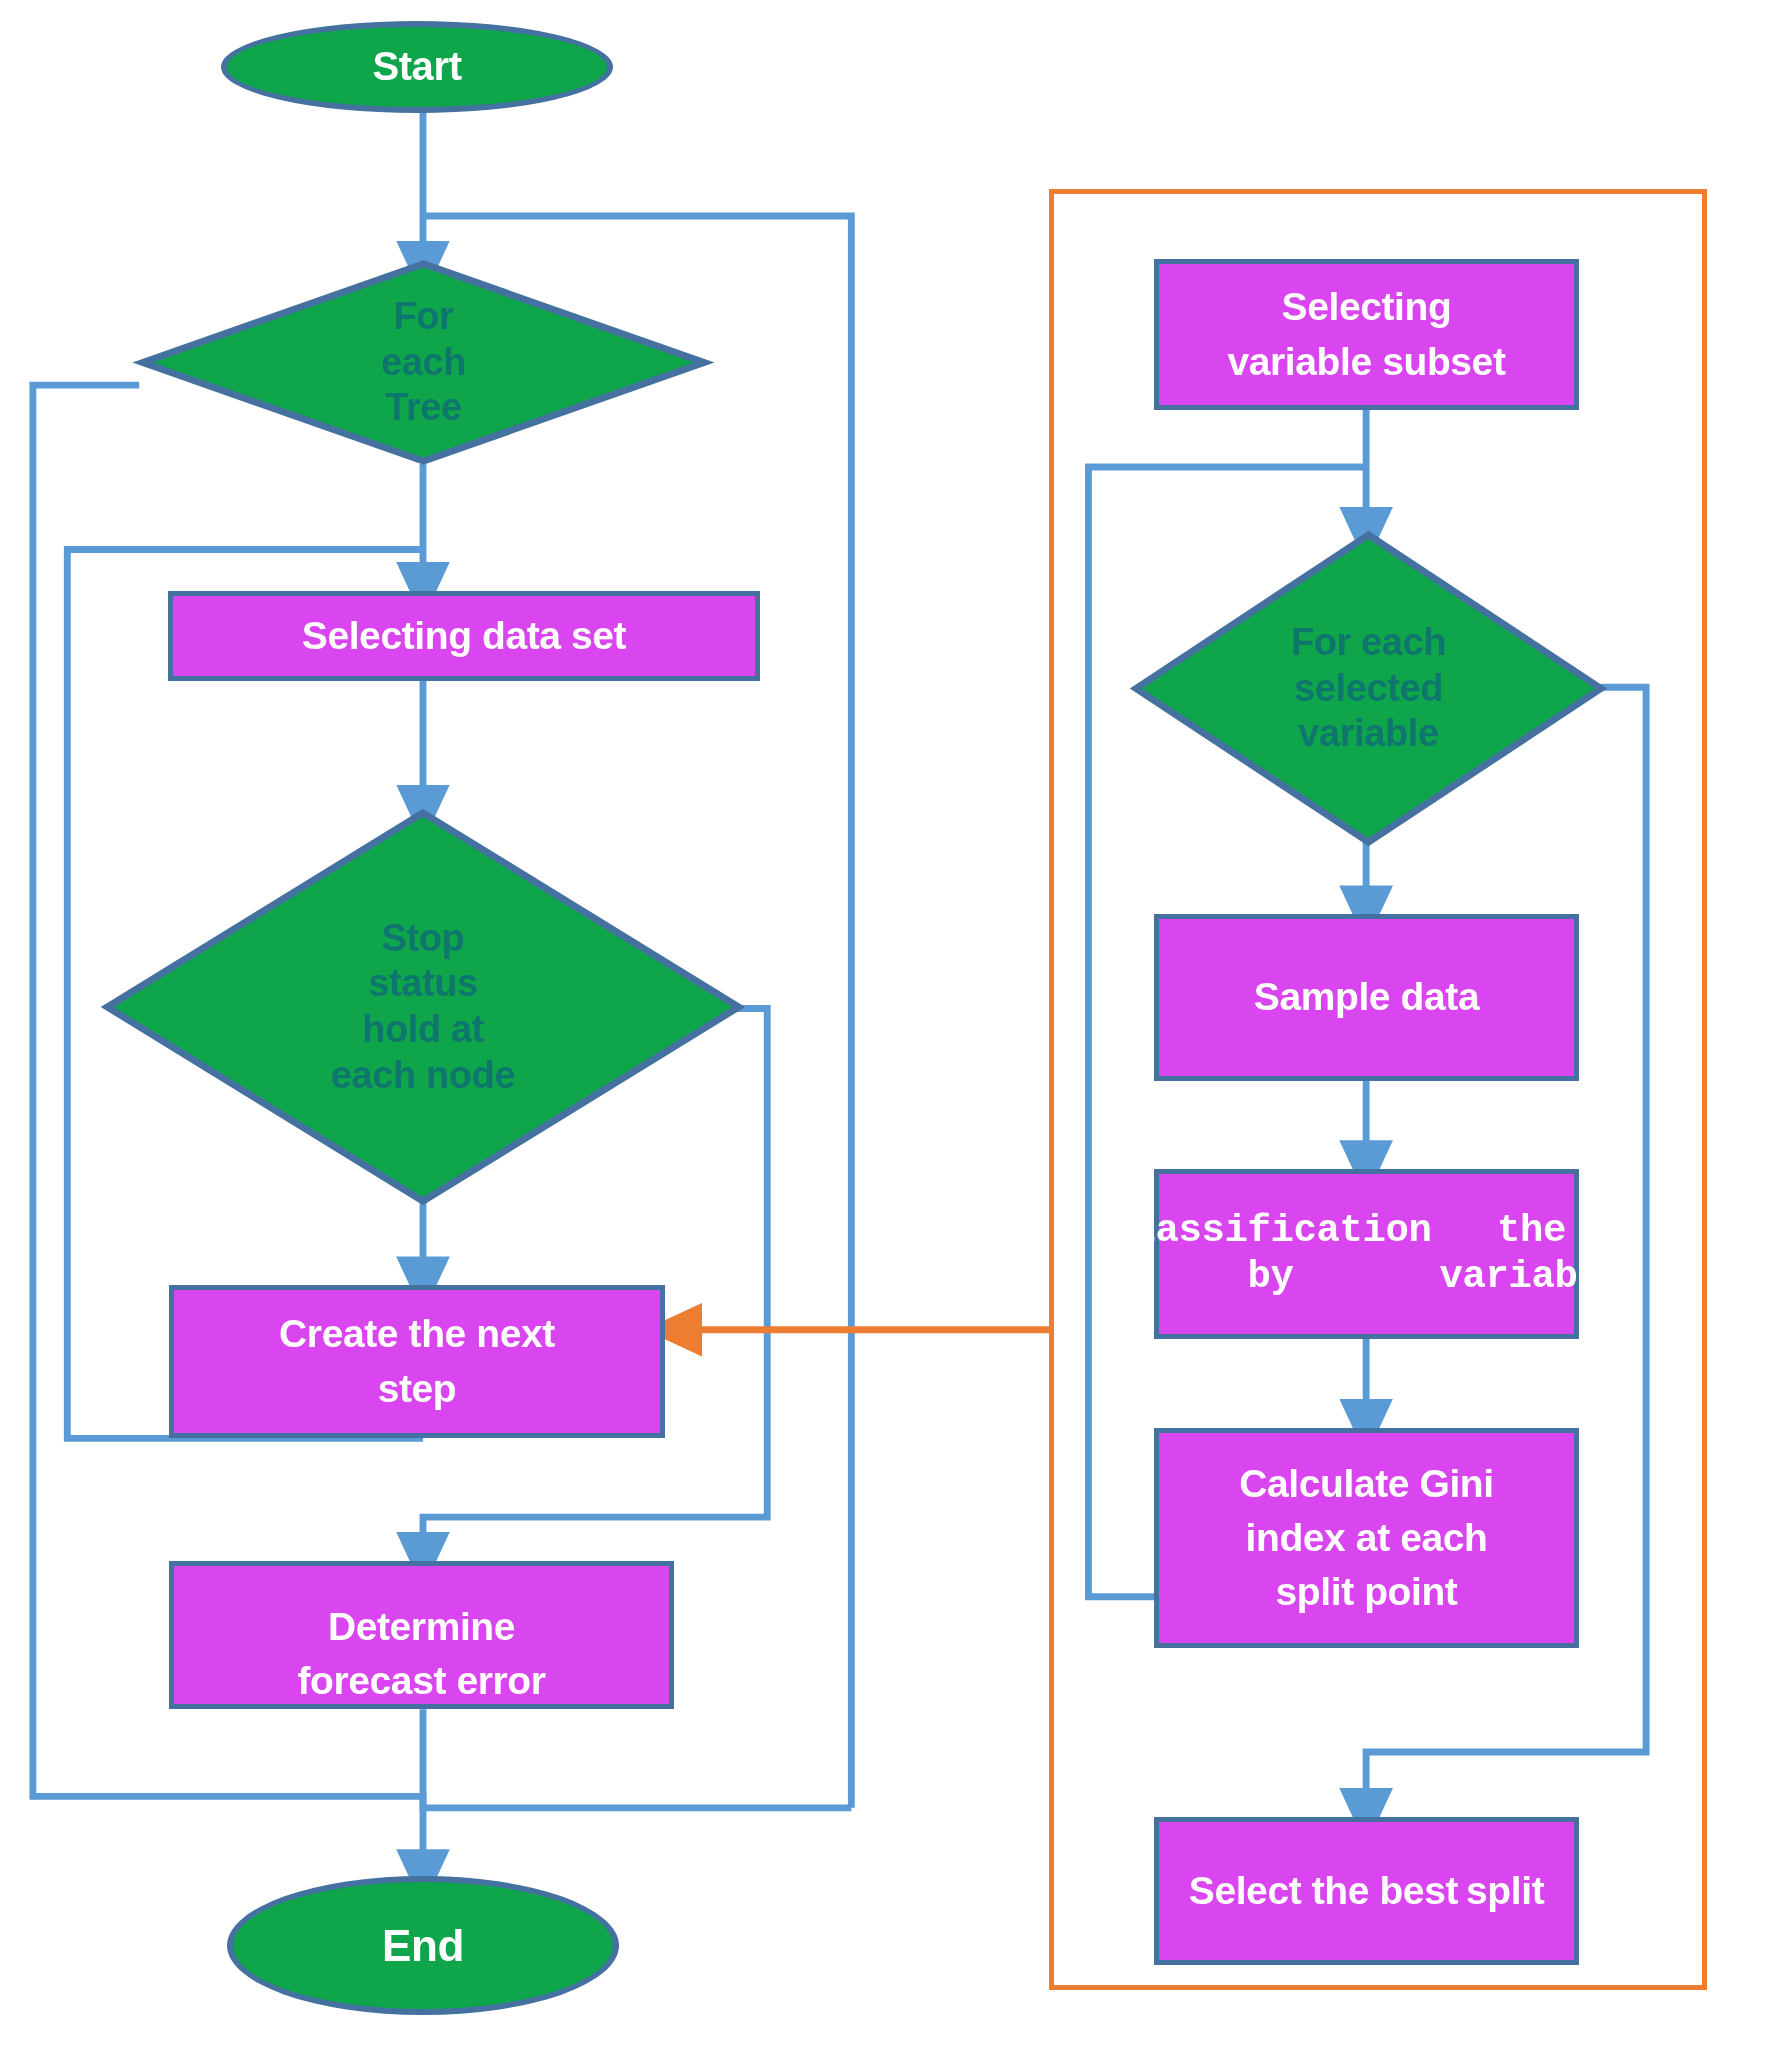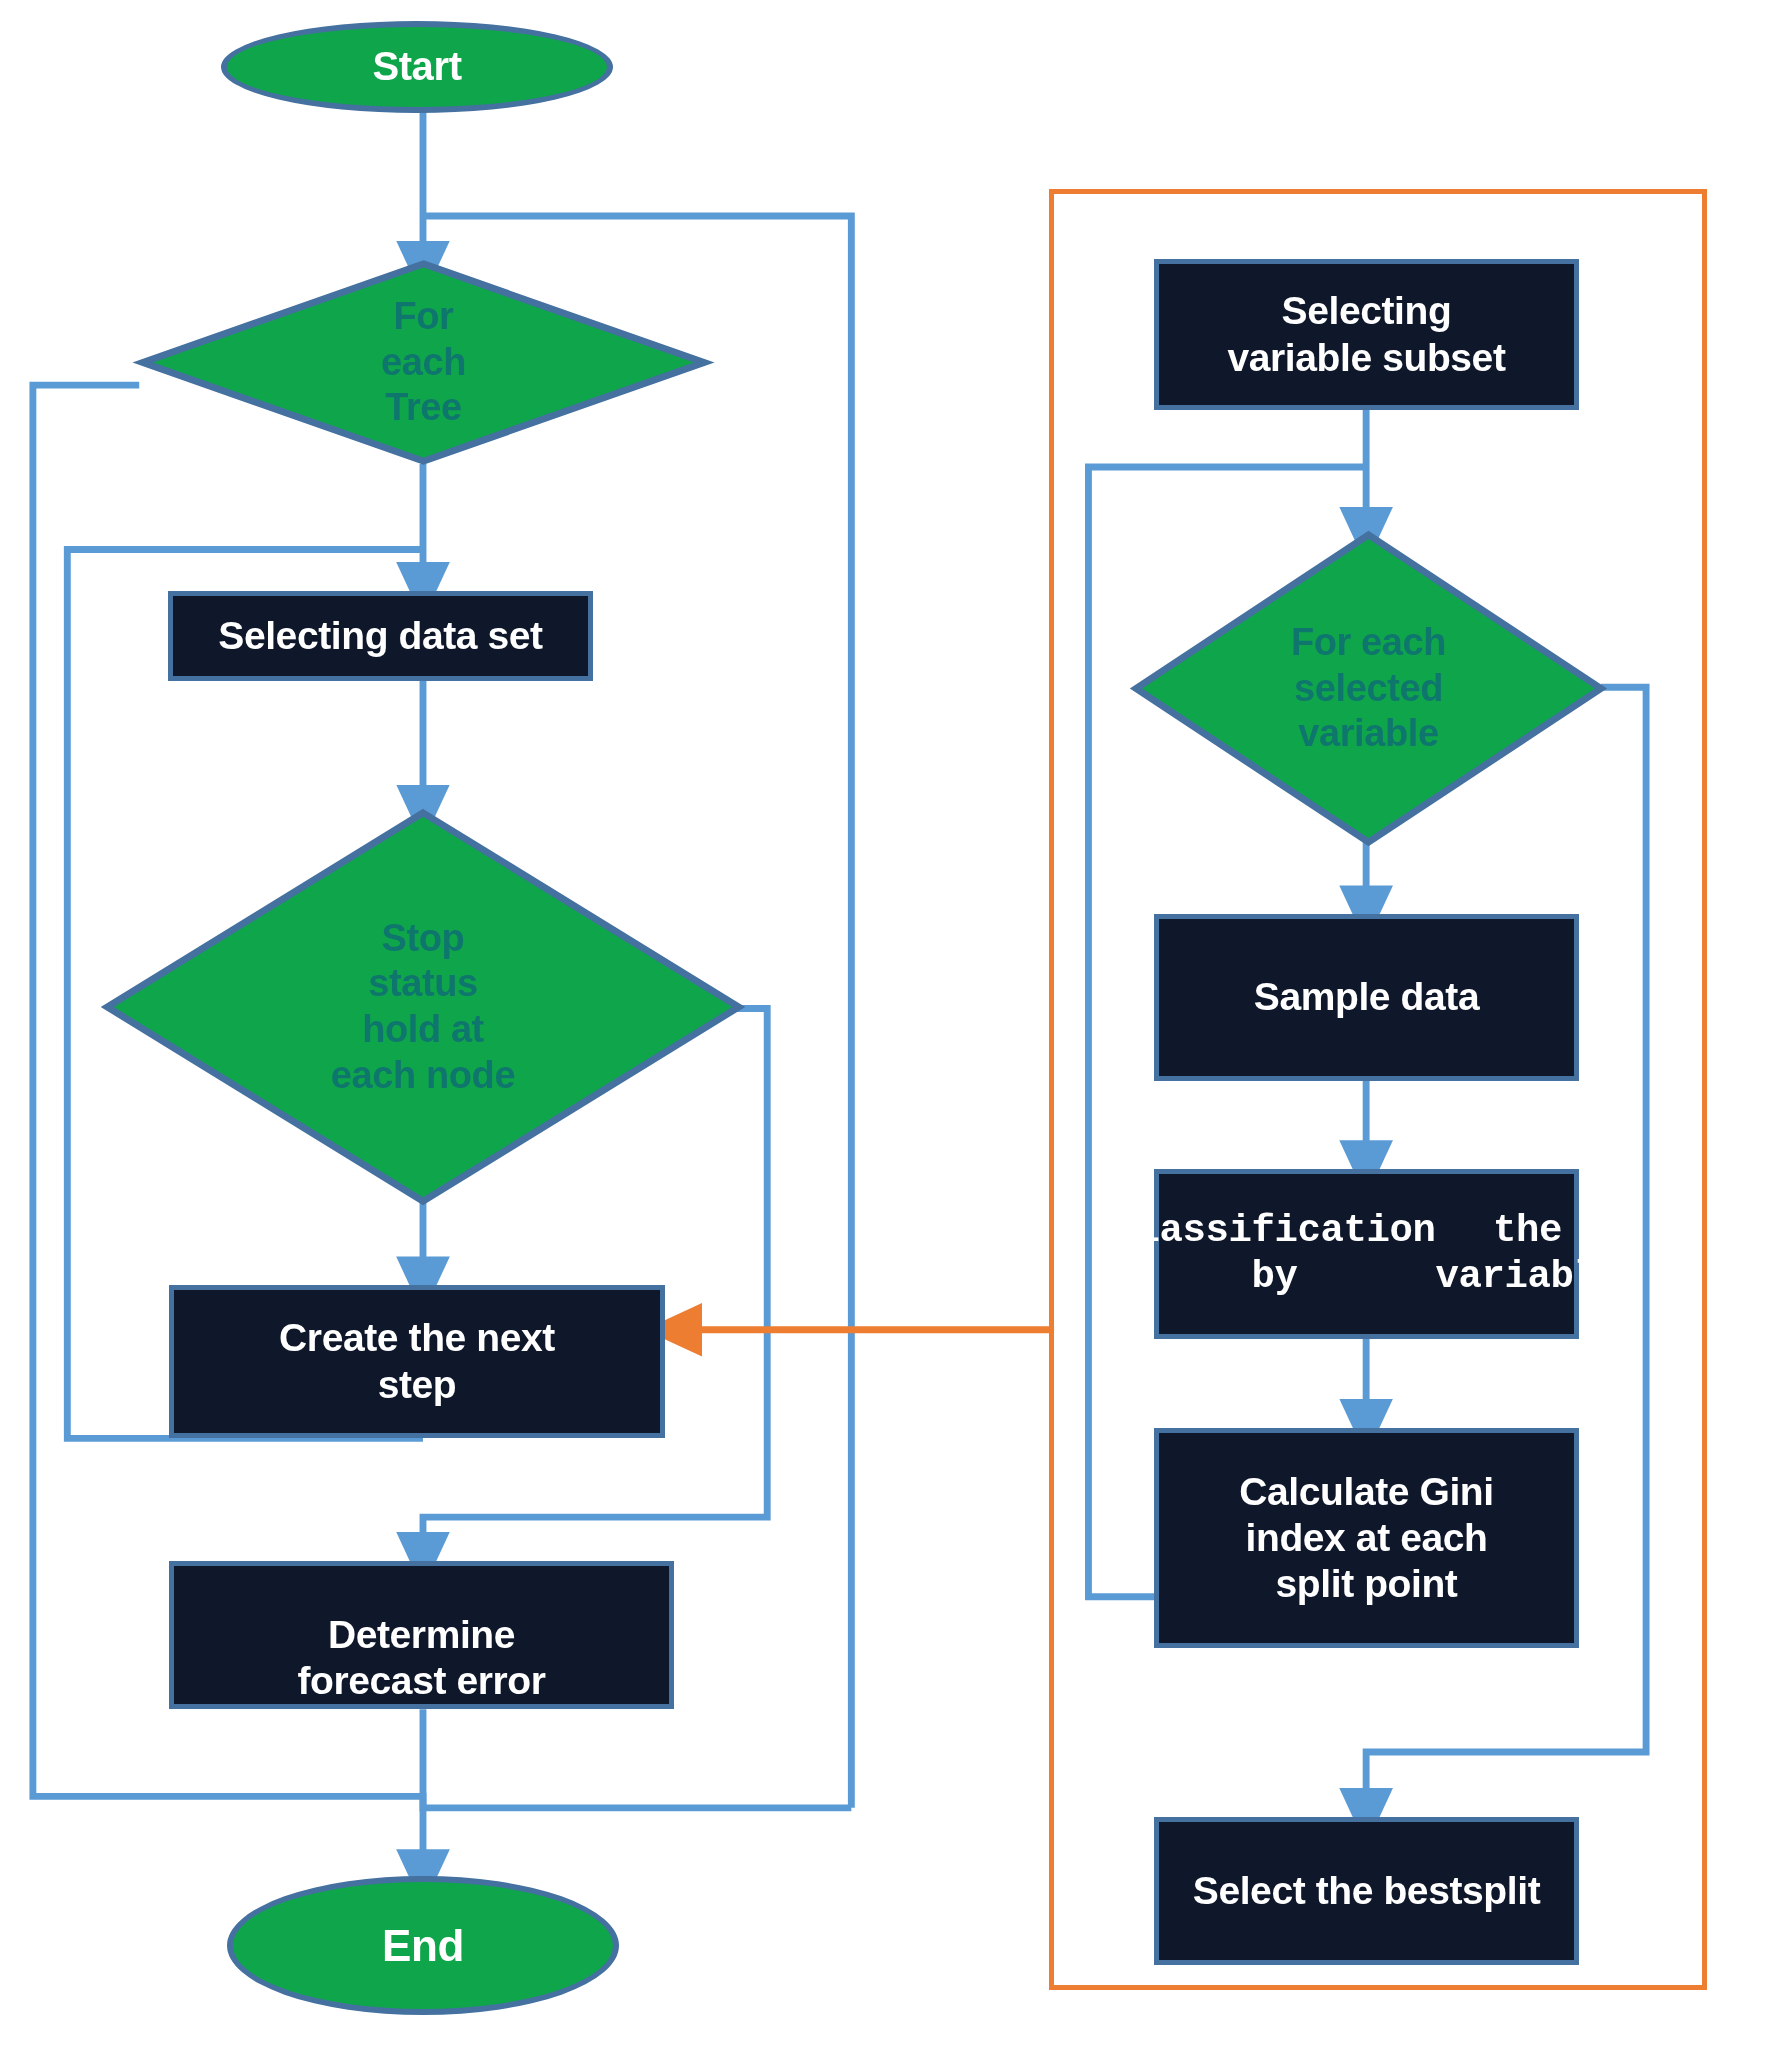--- a/index.html
+++ b/index.html
@@ -31,22 +31,23 @@
     align-items: center;
     justify-content: center;
     text-align: center;
     color: #ffffff;
     font-weight: bold;
     line-height: 1.18;
     letter-spacing: -0.4px;
     z-index: 5;
   }
   .rect {
-    background: #0f172a;
+    background: #d946ef;
     border: 5.4px solid #44719F;
+    gap: 8px;
   }
   .ellipse {
     background: #0FA64B;
     border: 6.1px solid #44719F;
     border-radius: 50%;
   }
   .diamond-wrap {
     position: absolute;
     z-index: 5;
   }
@@ -144,21 +145,21 @@
     <svg width="569" height="205" viewBox="0 0 744 268">
       <polygon points="372,5 739,134 372,263 5,134" fill="#0FA64B" stroke="#44719F" stroke-width="9"></polygon>
     </svg>
     <div class="diamond-label" style="font-size:38px; flex-direction:column;">
       <span class="txt">For</span>
       <span class="txt">each</span>
       <span class="txt">Tree</span>
     </div>
   </div>
 
-  <div class="node rect" style="left:168px; top:591px; width:425px; height:90px; font-size:39px;">
+  <div class="node rect" style="left:168px; top:591px; width:592px; height:90px; font-size:39px;">
     <span class="txt">Selecting data set</span>
   </div>
 
   <div class="diamond-wrap" style="left:103px; top:809px; width:640px; height:396px;">
     <svg width="640" height="396" viewBox="0 0 836 518">
       <polygon points="418,5 831,259 418,513 5,259" fill="#0FA64B" stroke="#44719F" stroke-width="9"></polygon>
     </svg>
     <div class="diamond-label" style="font-size:38px; flex-direction:column;">
       <span class="txt">Stop</span>
       <span class="txt">status</span>

